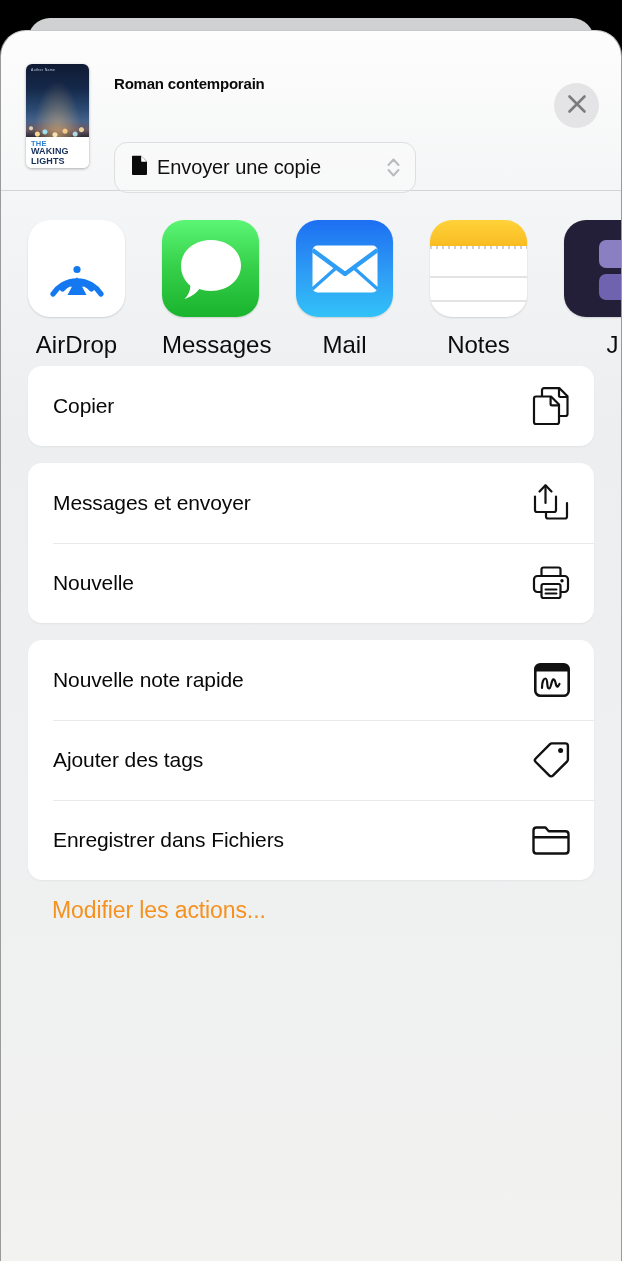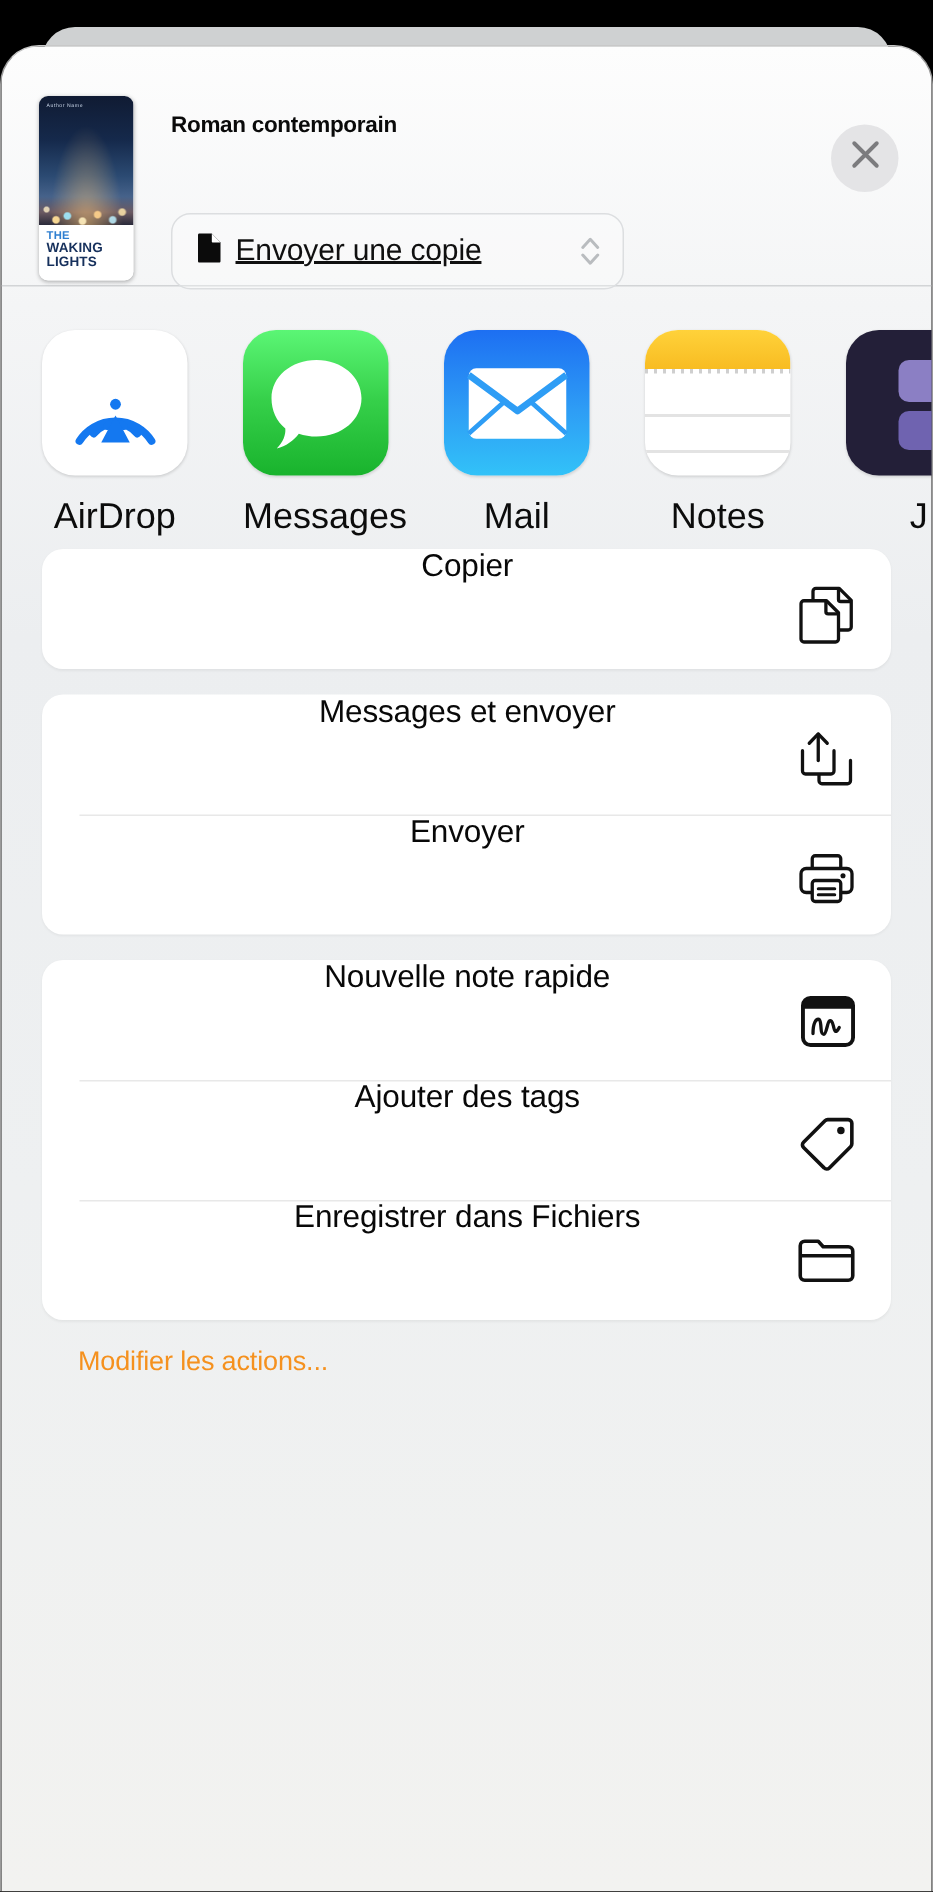--- a/index.html
+++ b/index.html
@@ -41,21 +41,21 @@
   
   .header {
     position: relative;
     height: 160px;
     border-bottom: 1px solid #d2d4d6;
   }
 
   .thumb {
     position: absolute;
     left: 25px; top: 33px;
-    width: 63px; height: 123px;
+    width: 63px; height: 104px;
     border-radius: 6px;
     overflow: hidden;
     background: #fff;
     box-shadow: 0 1px 3px rgba(0,0,0,.30);
   }
   .thumb-art {
     position: absolute; left: 0; top: 0;
     width: 100%; height: 70%;
     background:
       radial-gradient(circle at 18% 96%, rgba(255,222,150,.95) 0 2px, transparent 3px),
@@ -103,21 +103,20 @@
     gap: 9px;
     padding: 0 14px 0 16px;
     background: rgba(255,255,255,.30);
     border: 1px solid #dcdee0;
     border-radius: 13px;
   }
   .format-btn .label {
     font-size: 20px;
     color: #101010;
     letter-spacing: -.1px;
-    text-decoration: underline;
   }
   .format-btn .stepper {
     margin-left: auto;
     display: flex; flex-direction: column;
     align-items: center; justify-content: center;
     gap: 3px;
     color: #b9bcbf;
   }
 
   .close-btn {
@@ -176,37 +175,36 @@
     background: #fff;
     border-radius: 14px;
     overflow: hidden;
     box-shadow: 0 1px 2px rgba(0,0,0,.05);
   }
   .row {
     height: 80px;
     display: flex; align-items: center;
     padding: 0 24px 0 25px;
     position: relative;
-    flex-direction: column;
   }
   .row + .row::before {
     content: "";
     position: absolute; left: 25px; right: 0; top: 0;
     height: 1px; background: #e8e8e8;
   }
   .row-label {
     font-size: 21px;
     color: #080808;
     letter-spacing: -.1px;
   }
   .row-icon { margin-left: auto; display: flex; align-items: center; justify-content: center; }
 
   .edit-actions {
     margin: 6px 0 0 51px;
-    font-size: 18px;
+    font-size: 23px;
     letter-spacing: -.1px;
   }
 </style>
 </head>
 <body>
 
 <div id="screen">
 
   <div class="behind-card"></div>
 
@@ -334,21 +332,21 @@
         <span class="row-icon">
           <svg width="38" height="40" viewBox="0 0 38 40">
             <path d="M14 20 L14 33.5 C14 34.6 14.9 35.5 16 35.5 L33 35.5 C34.1 35.5 35 34.6 35 33.5 L35 20" fill="#fff" stroke="#111" stroke-width="2.2" stroke-linejoin="round" stroke-linecap="round"></path>
             <path d="M3 13.5 L3 27 C3 28.1 3.9 29 5 29 L22 29 C23.1 29 24 28.1 24 27 L24 13.5" fill="#fff" stroke="#111" stroke-width="2.2" stroke-linejoin="round" stroke-linecap="round"></path>
             <path d="M13.5 20 L13.5 2.5" fill="none" stroke="#111" stroke-width="2.2" stroke-linecap="round"></path>
             <path d="M7.5 8.5 L13.5 2.3 L19.5 8.5" fill="none" stroke="#111" stroke-width="2.2" stroke-linecap="round" stroke-linejoin="round"></path>
           </svg>
         </span>
       </div>
       <div class="row">
-        <span class="row-label">Envoyer</span>
+        <span class="row-label">Nouvelle</span>
         <span class="row-icon">
           <svg width="38" height="38" viewBox="0 0 38 38">
             <path d="M9.5 12 L9.5 5.5 C9.5 4.4 10.4 3.5 11.5 3.5 L26.5 3.5 C27.6 3.5 28.5 4.4 28.5 5.5 L28.5 12" fill="none" stroke="#111" stroke-width="2.2" stroke-linejoin="round"></path>
             <rect x="2" y="12" width="34" height="16" rx="3.5" fill="#fff" stroke="#111" stroke-width="2.2"></rect>
             <circle cx="30" cy="16.8" r="1.7" fill="#111"></circle>
             <rect x="9.5" y="20" width="19" height="14" rx="2" fill="#fff" stroke="#111" stroke-width="2.2"></rect>
             <path d="M13.5 25.5 L24.5 25.5 M13.5 29.5 L24.5 29.5" stroke="#111" stroke-width="2" stroke-linecap="round"></path>
           </svg>
         </span>
       </div>

